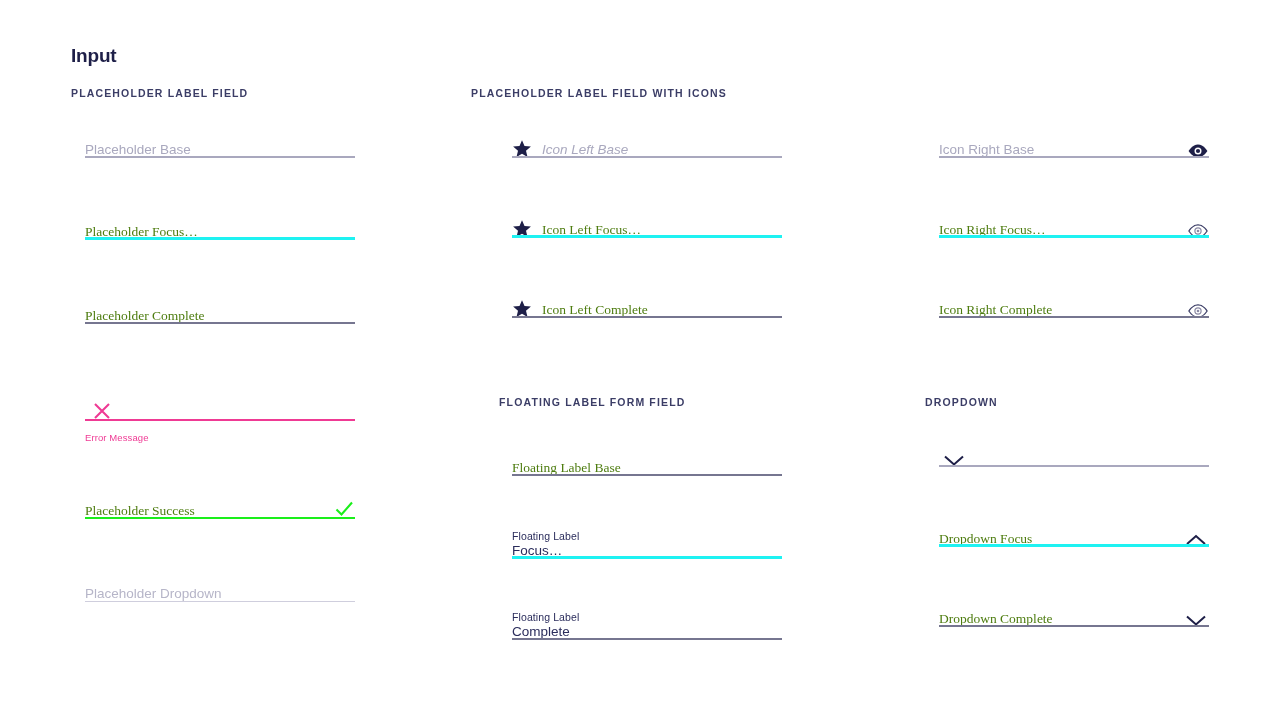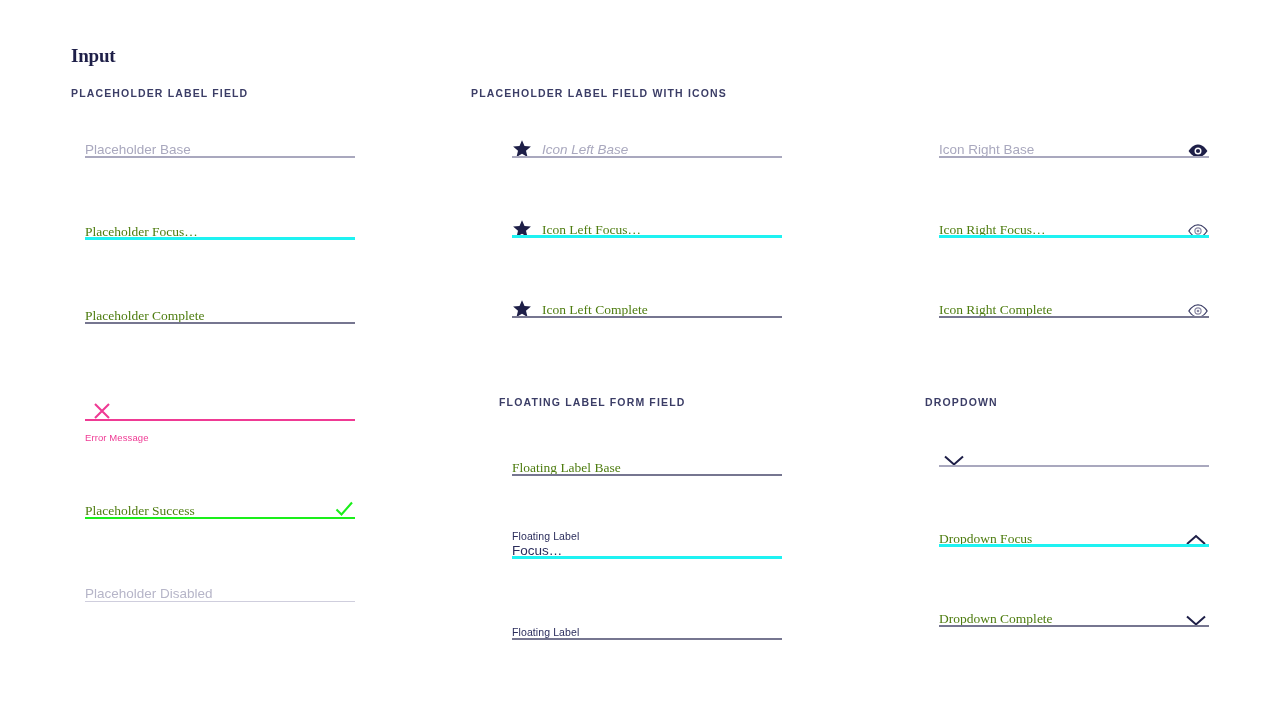--- a/index.html
+++ b/index.html
@@ -18,21 +18,20 @@
 
   
   .page-title {
     position: absolute;
     left: 71px;
     top: 45px;
     font-size: 19px;
     font-weight: bold;
     letter-spacing: -0.2px;
     color: #1e1f48;
-    font-family: Liberation Serif, serif;
   }
 
   
   .section-label {
     position: absolute;
     font-size: 10.5px;
     font-weight: bold;
     letter-spacing: 1.15px;
     color: #3b3d66;
     text-transform: uppercase;
@@ -166,21 +165,21 @@
       <svg width="22" height="22" viewBox="0 0 22 22">
         <path d="M3.5 11.5 L8.5 16.5 L19 4.5" stroke="#1aef1a" stroke-width="2.1" fill="none" stroke-linecap="butt" stroke-linejoin="miter"></path>
       </svg>
     </span>
   </div>
   <div class="field-line success"></div>
 </div>
 
 <div class="field" style="left:85px; top:562px; width:270px; height:40px;">
   <div class="field-inner">
-    <span class="field-text disabled">Placeholder Disabled</span>
+    <span class="field-text disabled">Placeholder Dropdown</span>
   </div>
   <div class="field-line disabled"></div>
 </div>
 
 <div class="section-label" style="left:471px; top:87px;">PLACEHOLDER LABEL FIELD WITH ICONS</div>
 
 <div class="field" style="left:512px; top:118px; width:270px; height:40px;font-style:italic;">
   <div class="field-inner">
     <span class="icon-left">
       <svg width="20" height="20" viewBox="0 0 20 20">
@@ -274,20 +273,21 @@
       <span class="float-value">Focus…</span>
     </span>
   </div>
   <div class="field-line focus"></div>
 </div>
 
 <div class="field" style="left:512px; top:586px; width:270px; height:54px;">
   <div class="field-inner">
     <span class="float-stack">
       <span class="float-label">Floating Label</span>
+      <span class="float-value">Complete</span>
     </span>
   </div>
   <div class="field-line complete"></div>
 </div>
 
 <div class="section-label" style="left:925px; top:396px;">DROPDOWN</div>
 
 <div class="field" style="left:939px; top:427px; width:270px; height:40px;">
   <div class="field-inner">
     <span class="icon-right">

